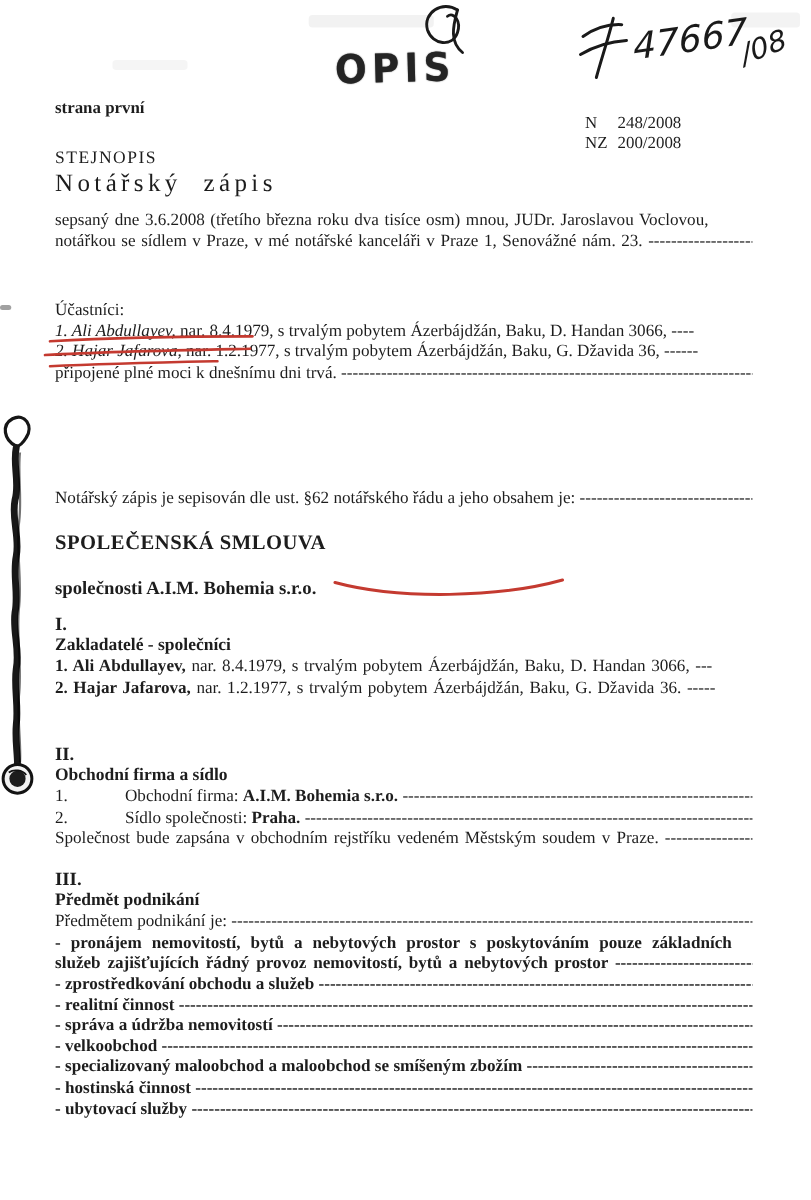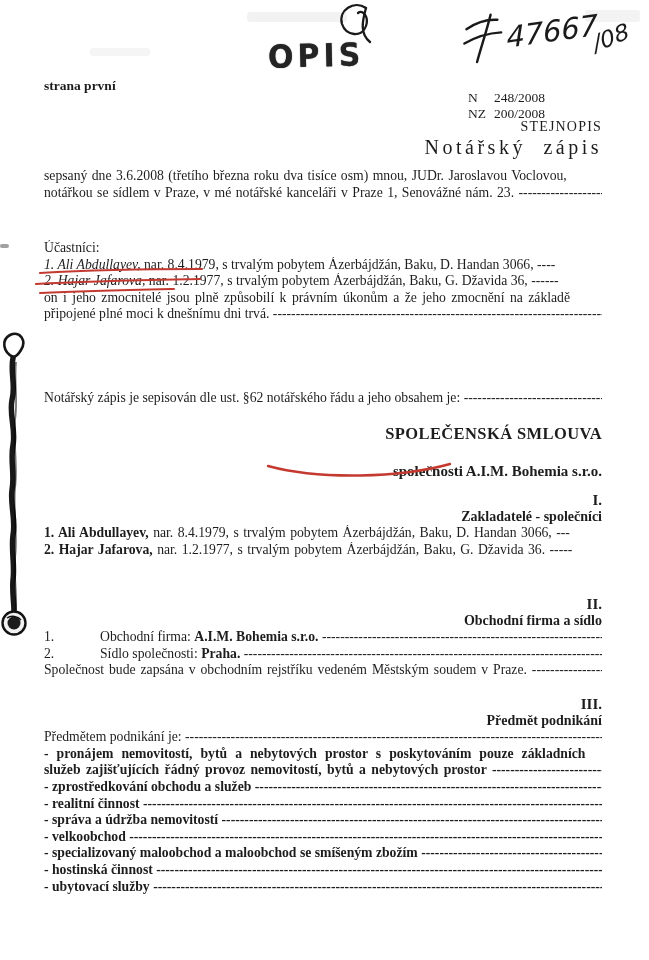--- a/index.html
+++ b/index.html
@@ -4,21 +4,21 @@
 <style>
   html,body{margin:0;padding:0;background:#e9e9e9;}
   .page{position:relative;width:649px;height:960px;background:#ffffff;overflow:hidden;
         font-family:"Liberation Serif",serif;color:#1d1d1d;}
   .abs{position:absolute;}
   .content{left:44px;width:558px;}
   .ln{font-size:13.7px;line-height:16.6px;white-space:nowrap;overflow:hidden;}
   .b{font-weight:bold;}
   .i{font-style:italic;}
   .bi{font-weight:bold;font-style:italic;}
-  .center{text-align:right;}
+  .center{text-align:left;}
   .ws1{word-spacing:1px;}
   .ws15{word-spacing:1.5px;}
   .ws2{word-spacing:2px;}
   .ws5{word-spacing:4.6px;}
   .pagelabel{font-size:13.5px;}
   .refs{font-size:13.5px;line-height:15.5px;}
   .refrow{display:flex;}
   .reflabel{width:26px;}
   .stejnopis{font-size:14px;letter-spacing:1.2px;}
   .ntitle{font-size:20px;font-weight:normal;letter-spacing:3.5px;word-spacing:9px;}
@@ -78,21 +78,20 @@
 
   <div class="abs content" style="top:168px;">
     <div class="ln ws1">sepsaný dne 3.6.2008 (třetího března roku dva tisíce osm) mnou, JUDr. Jaroslavou Voclovou,</div>
     <div class="ln ws1">notářkou se sídlem v Praze, v mé notářské kanceláři v Praze 1, Senovážné nám. 23. ----------------------------------------</div>
   </div>
 
   <div class="abs content" style="top:240px;">
     <div class="ln">Účastníci:</div>
     <div class="ln"><span class="i">1. Ali Abdullayev,</span><span> nar. 8.4.1979, s trvalým pobytem Ázerbájdžán, Baku, D. Handan 3066, ----</span></div>
     <div class="ln"><span class="i">2. Hajar Jafarova,</span><span> nar. 1.2.1977, s trvalým pobytem Ázerbájdžán, Baku, G. Džavida 36, ------</span></div>
-    <div class="ln ws2">on i jeho zmocnitelé jsou plně způsobilí k právním úkonům a že jeho zmocnění na základě</div>
     <div class="ln">připojené plné moci k dnešnímu dni trvá. ----------------------------------------------------------------------------------------------------</div>
   </div>
 
   <div class="abs content" style="top:390px;">
     <div class="ln">Notářský zápis je sepisován dle ust. §62 notářského řádu a jeho obsahem je: ------------------------------------------------------------</div>
   </div>
 
   <div class="abs content center doctitle" style="top:424px;">SPOLEČENSKÁ SMLOUVA</div>
   <div class="abs content center docsub" style="top:463px;"><span>společnosti A.I.M. </span><span>Bohemia s.r.o.</span></div>
 

